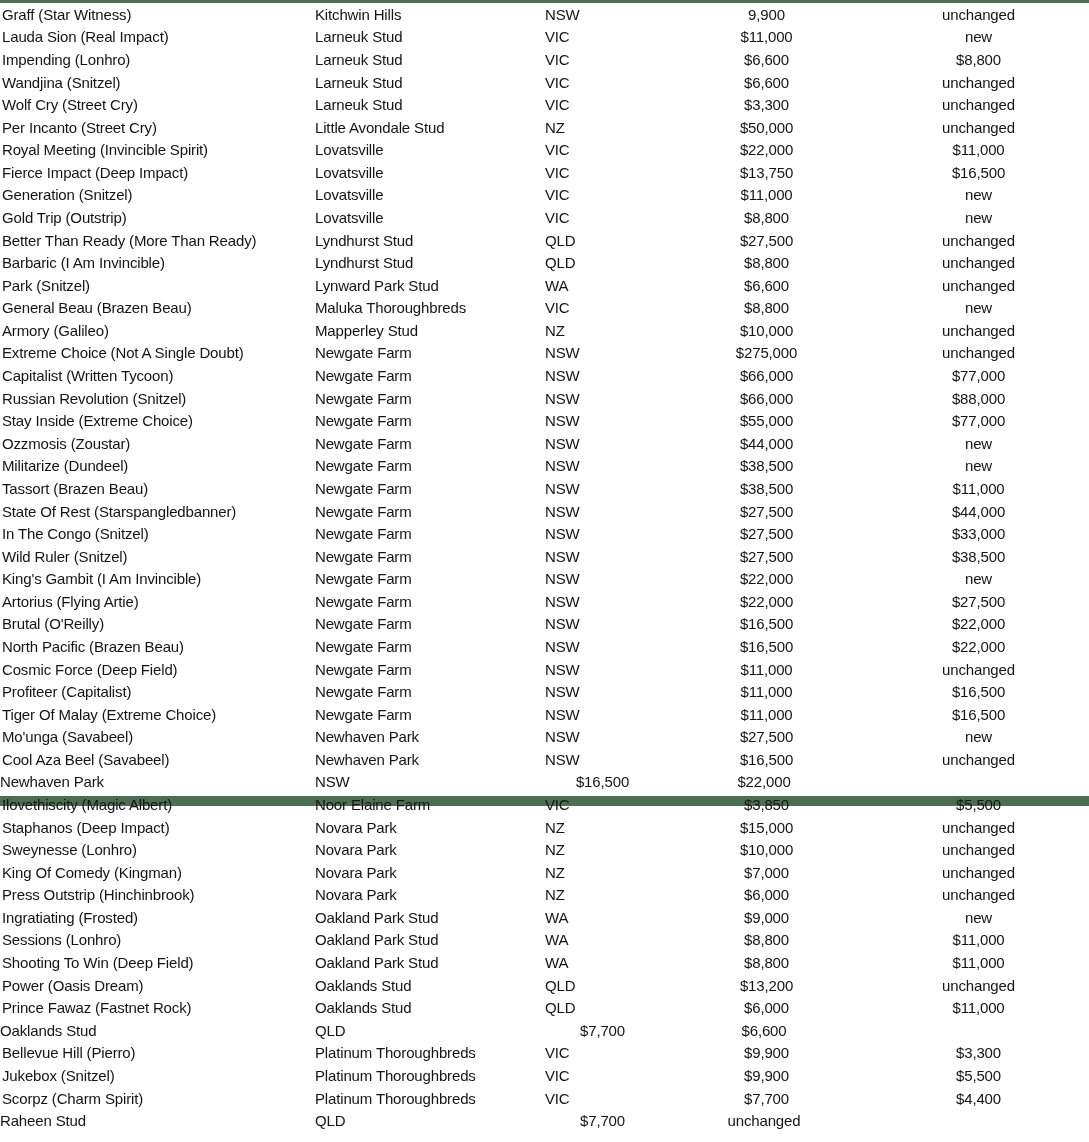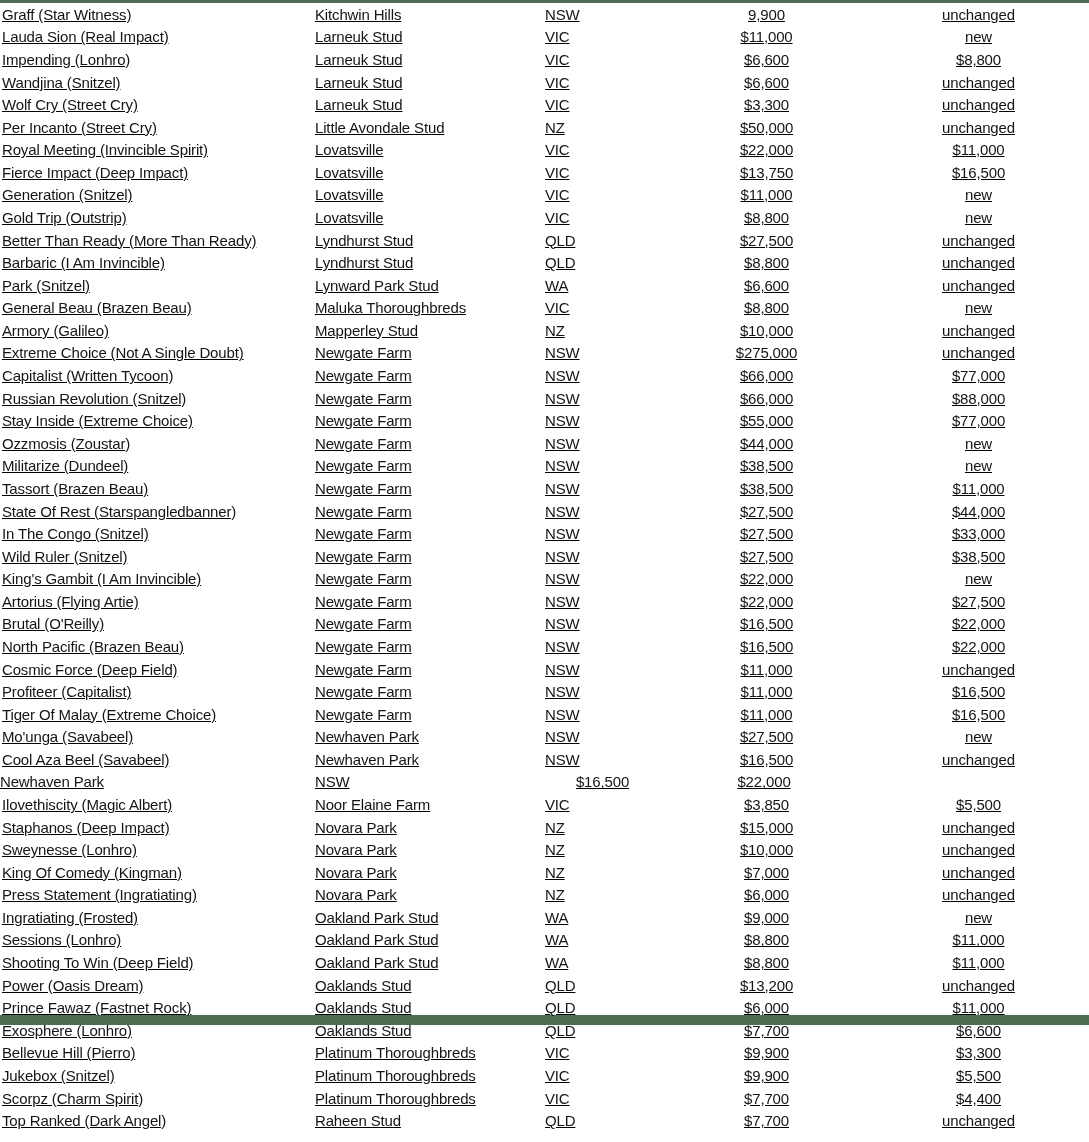--- a/index.html
+++ b/index.html
@@ -13,22 +13,21 @@
     overflow: hidden;
     font-family: "Liberation Sans", sans-serif;
   }
   .bar {
     width: 100%;
   }
   .bar.top { height: 3px; }
   .bar.bottom { height: 10px; }
   .table {
     width: 1089px;
-    height: 1012px;
-    text-decoration: underline;
+    height: 793px;
   }
   .row {
     display: grid;
     grid-template-columns: 315px 230px 115px 213px 1fr;
     height: 22.58px;
     align-items: center;
     font-size: 15px;
     color: #141414;
     letter-spacing: -0.15px;
   }
@@ -351,21 +350,21 @@
 
   <div class="row">
     <div class="cell c-horse">King Of Comedy (Kingman)</div>
     <div class="cell c-stud">Novara Park</div>
     <div class="cell c-state">NZ</div>
     <div class="cell c-fee">$7,000</div>
     <div class="cell c-change">unchanged</div>
   </div>
 
   <div class="row">
-    <div class="cell c-horse">Press Statement (Ingratiating)</div>
+    <div class="cell c-horse">Press Outstrip (Hinchinbrook)</div>
     <div class="cell c-stud">Novara Park</div>
     <div class="cell c-state">NZ</div>
     <div class="cell c-fee">$6,000</div>
     <div class="cell c-change">unchanged</div>
   </div>
 
   <div class="row">
     <div class="cell c-horse">Ingratiating (Frosted)</div>
     <div class="cell c-stud">Oakland Park Stud</div>
     <div class="cell c-state">WA</div>
@@ -399,21 +398,20 @@
 
   <div class="row">
     <div class="cell c-horse">Prince Fawaz (Fastnet Rock)</div>
     <div class="cell c-stud">Oaklands Stud</div>
     <div class="cell c-state">QLD</div>
     <div class="cell c-fee">$6,000</div>
     <div class="cell c-change">$11,000</div>
   </div>
 
   <div class="row">
-    <div class="cell c-horse">Exosphere (Lonhro)</div>
     <div class="cell c-stud">Oaklands Stud</div>
     <div class="cell c-state">QLD</div>
     <div class="cell c-fee">$7,700</div>
     <div class="cell c-change">$6,600</div>
   </div>
 
   <div class="row">
     <div class="cell c-horse">Bellevue Hill (Pierro)</div>
     <div class="cell c-stud">Platinum Thoroughbreds</div>
     <div class="cell c-state">VIC</div>
@@ -431,21 +429,20 @@
 
   <div class="row">
     <div class="cell c-horse">Scorpz (Charm Spirit)</div>
     <div class="cell c-stud">Platinum Thoroughbreds</div>
     <div class="cell c-state">VIC</div>
     <div class="cell c-fee">$7,700</div>
     <div class="cell c-change">$4,400</div>
   </div>
 
   <div class="row">
-    <div class="cell c-horse">Top Ranked (Dark Angel)</div>
     <div class="cell c-stud">Raheen Stud</div>
     <div class="cell c-state">QLD</div>
     <div class="cell c-fee">$7,700</div>
     <div class="cell c-change">unchanged</div>
   </div>
 </div>
   <div class="bar bottom" style="background: rgb(77, 110, 82);"></div>
 </div>
 
 </body></html>

